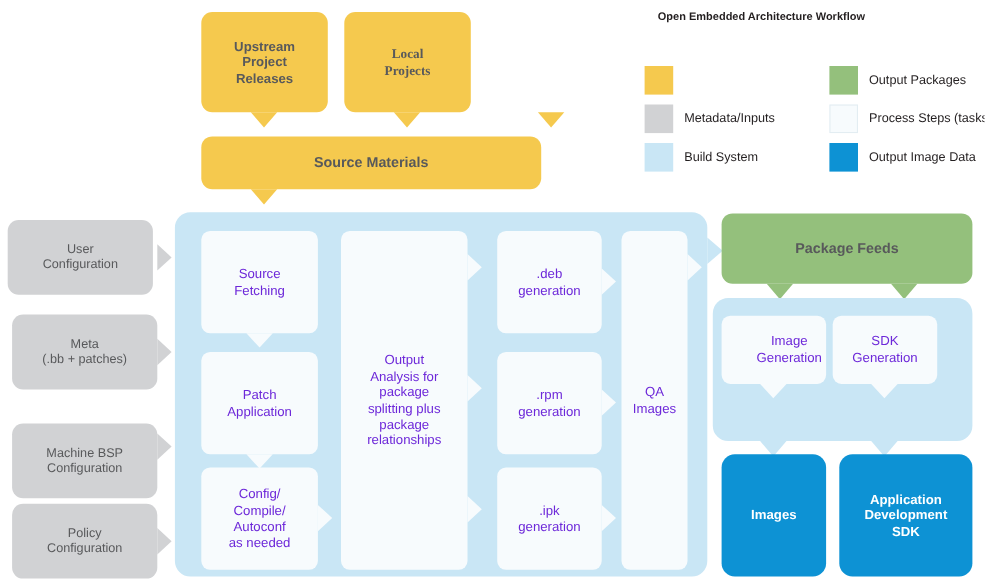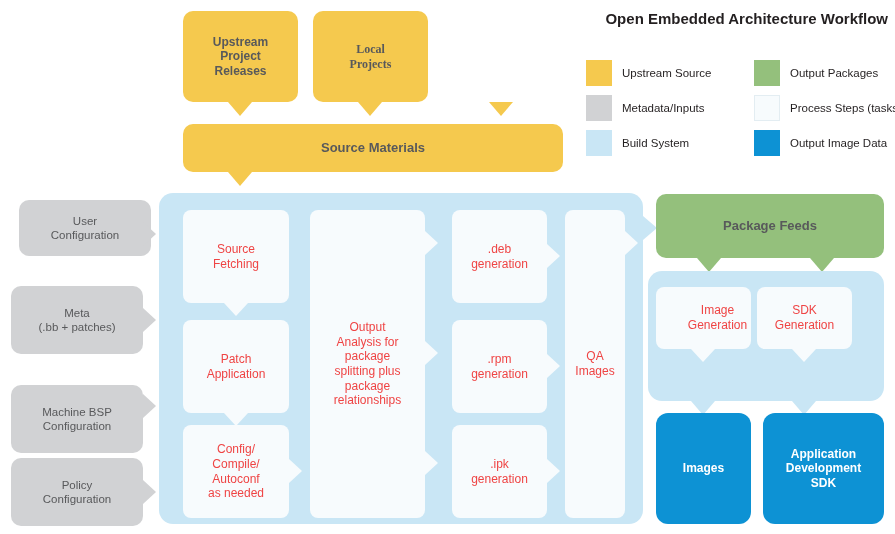--- a/index.html
+++ b/index.html
@@ -27,21 +27,21 @@
     color: #58595b;
     white-space: pre-line;
   }
 
   
   .c-yellow   { background: #F5C94E; color: #58595b; font-weight: bold; }
   .c-gray     { background: #D1D2D4; color: #58595b; }
   .c-green    { background: #94C07C; color: #58595b; font-weight: bold; }
   .c-blue     { background: #0D92D4; color: #ffffff; font-weight: bold; }
   .c-lightblue{ background: #C9E6F5; }
-  .c-process  { background: #F7FBFD; color: #ef4444; }
+  .c-process  { background: #F7FBFD; color: #6d28d9; }
 
   .r8  { border-radius: 8px; }
   .r10 { border-radius: 10px; }
   .r12 { border-radius: 12px; }
   .r14 { border-radius: 14px; }
 
   
   .arrow { position: absolute; width: 0; height: 0; }
   .arrow-down {
     border-left: 12px solid transparent;
@@ -56,22 +56,22 @@
   .a-green.arrow-down     { border-top: 14px solid #94C07C; }
   .a-proc.arrow-down      { border-top: 13px solid #F7FBFD; }
   .a-proc.arrow-right     { border-left: 13px solid #F7FBFD; }
   .a-lb.arrow-right       { border-left: 14px solid #C9E6F5; }
   .a-lb.arrow-down        { border-top: 14px solid #C9E6F5; }
 
   
   #legend-title {
     position: absolute;
     left: 598px; top: 10px; width: 290px;
-    text-align: right;
-    font-size: 15px; font-weight: bold; color: #231f20;
+    text-align: left;
+    font-size: 10px; font-weight: bold; color: #231f20;
   }
   .legend-sw {
     position: absolute; width: 26px; height: 26px;
   }
   .legend-sw.proc { border: 1px solid #E3EDF2; }
   .legend-lbl {
     position: absolute;
     font-size: 11.5px; color: #231f20;
     white-space: nowrap;
     line-height: 26px;
@@ -81,21 +81,20 @@
   .fs13 { font-size: 13px; }
 </style>
 </head>
 <body>
 
 <div id="diagram">
 
   <div id="legend-title">Open Embedded Architecture Workflow</div>
 
   <div class="legend-sw c-yellow" style="left:586px; top:60px;"></div>
-  <div class="legend-lbl" style="left:622px; top:60px;">Upstream Source</div>
 
   <div class="legend-sw c-green" style="left:754px; top:60px;"></div>
   <div class="legend-lbl" style="left:790px; top:60px;">Output Packages</div>
 
   <div class="legend-sw c-gray" style="left:586px; top:95px;"></div>
   <div class="legend-lbl" style="left:622px; top:95px;">Metadata/Inputs</div>
 
   <div class="legend-sw proc" style="left:754px; top:95px; background:#F7FBFD;"></div>
   <div class="legend-lbl" style="left:790px; top:95px;">Process Steps (tasks)</div>
 
@@ -109,24 +108,24 @@
 Project
 Releases</div>
   <div class="arrow arrow-down a-yellow" style="left:228px; top:102px;"></div>
 
   <div class="node c-yellow r10 fs12" style="left:313px; top:11px; width:115px; height:91px;font-family:Liberation Serif, serif;">Local
 Projects</div>
   <div class="arrow arrow-down a-yellow" style="left:358px; top:102px;"></div>
 
   <div class="arrow arrow-down a-yellow" style="left:489px; top:102px;"></div>
 
-  <div class="node c-yellow r10 fs13" style="left:183px; top:124px; width:380px; height:48px;">Source Materials</div>
+  <div class="node c-yellow r10 fs13" style="left:183px; top:124px; width:309px; height:48px;">Source Materials</div>
   <div class="arrow arrow-down a-yellow" style="left:228px; top:172px;"></div>
 
-  <div class="node c-gray r10 fs11" style="left:19px; top:200px; width:132px; height:56px;">User
+  <div class="node c-gray r10 fs11" style="left:7px; top:200px; width:132px; height:68px;">User
 Configuration</div>
   <div class="arrow arrow-right a-gray" style="left:143px; top:222px;"></div>
 
   <div class="node c-gray r10 fs11" style="left:11px; top:286px; width:132px; height:68px;">Meta
 (.bb + patches)</div>
   <div class="arrow arrow-right a-gray" style="left:143px; top:308px;"></div>
 
   <div class="node c-gray r10 fs11" style="left:11px; top:372px; width:132px; height:68px;margin-top:13px;">Machine BSP
 Configuration</div>
   <div class="arrow arrow-right a-gray" style="left:143px; top:394px;"></div>

